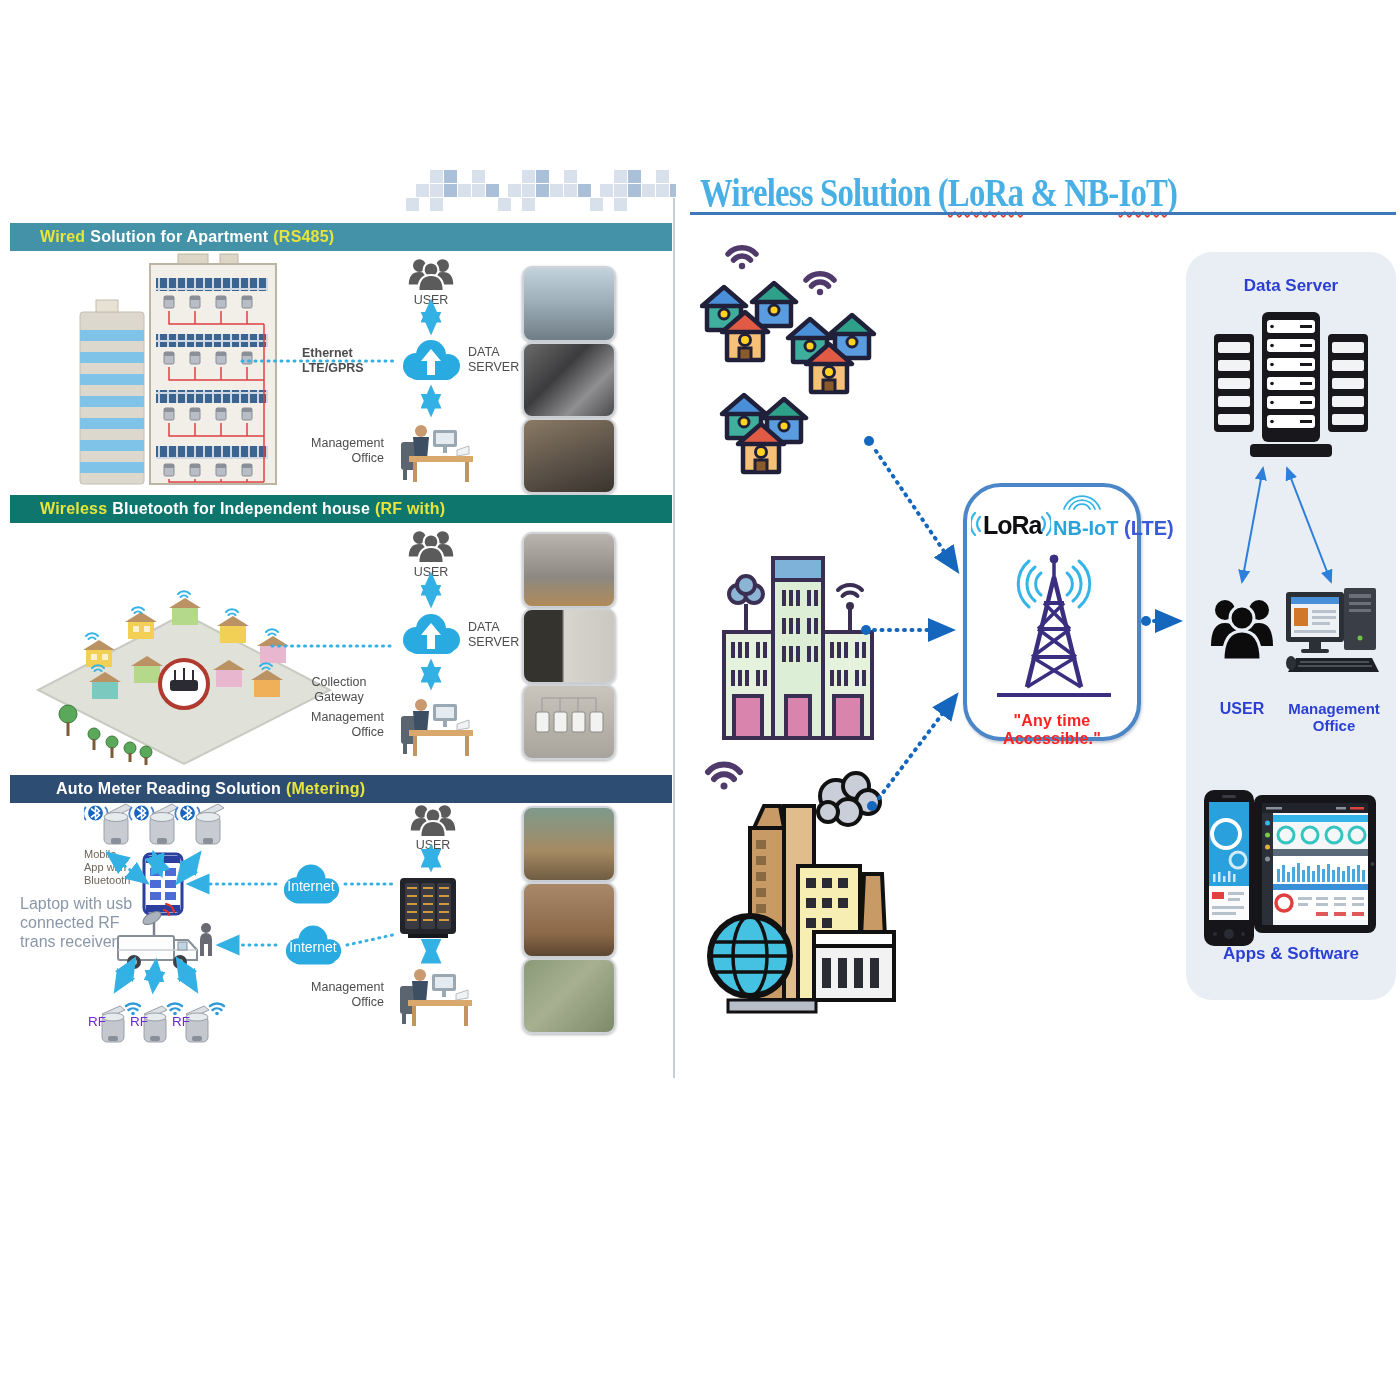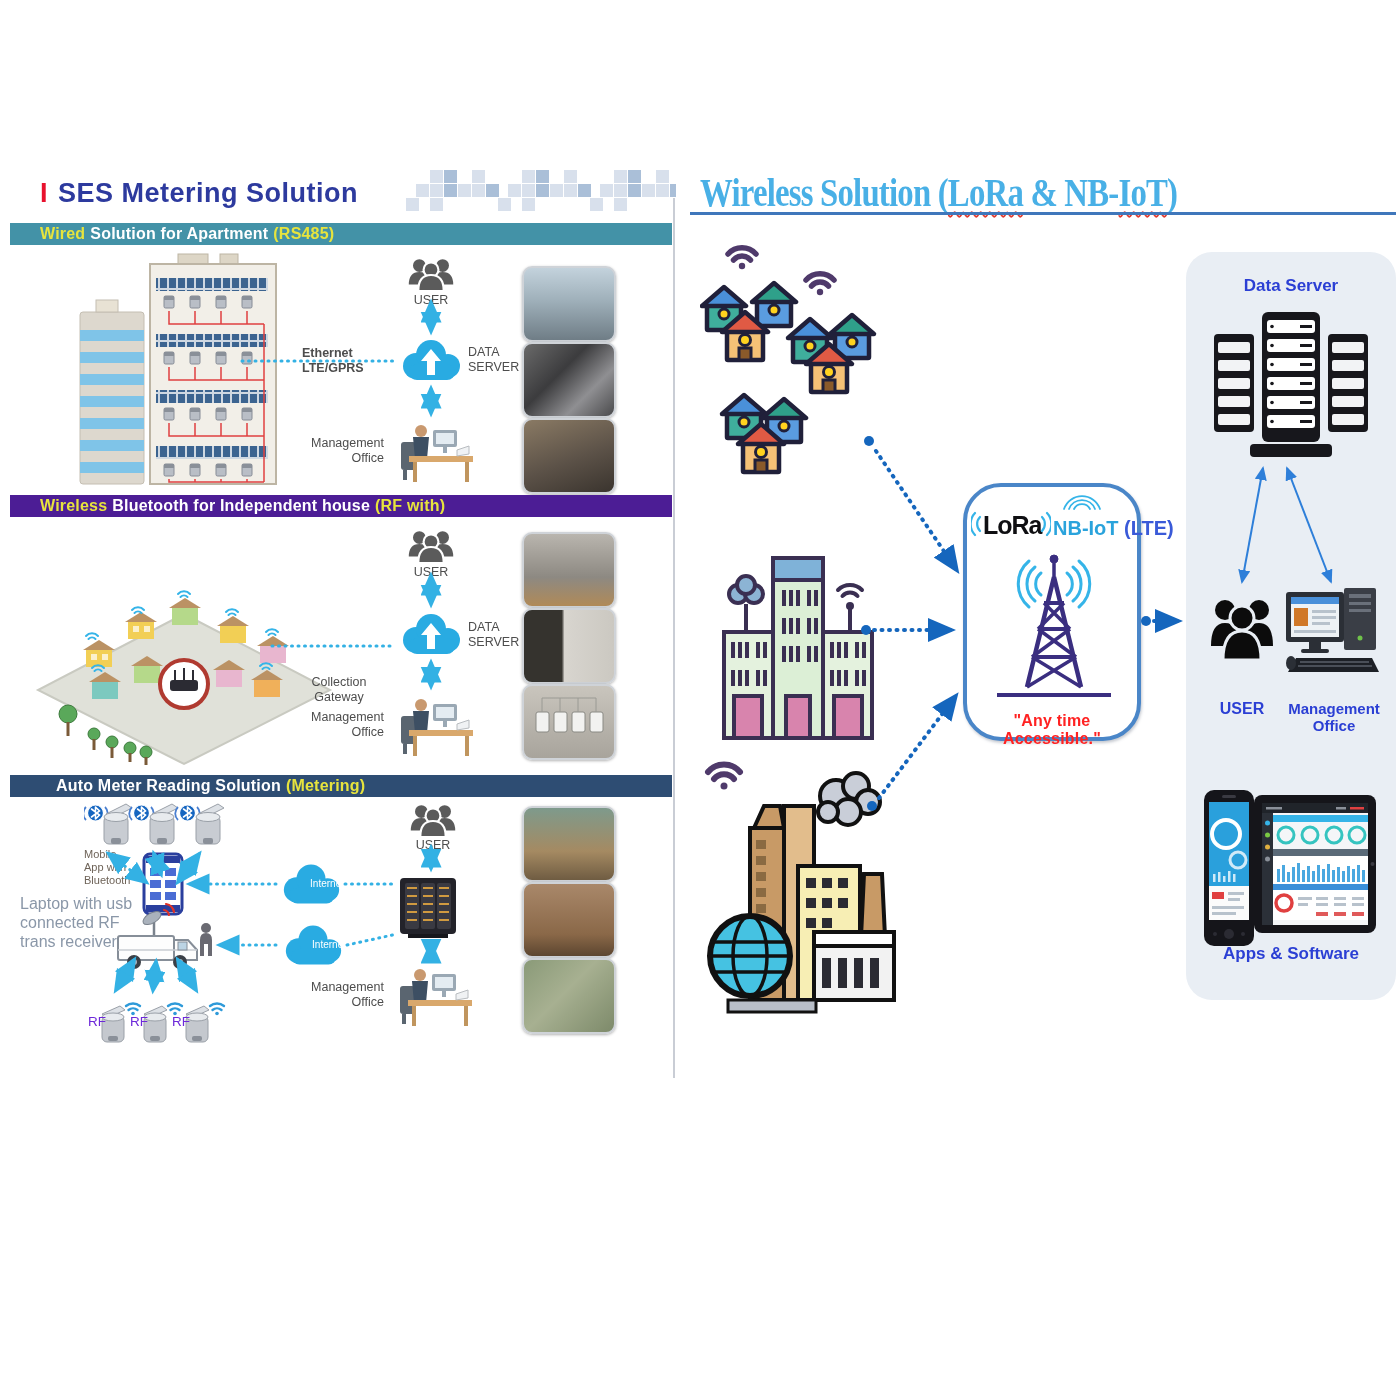--- a/index.html
+++ b/index.html
@@ -5,42 +5,42 @@
   html,body{margin:0;padding:0;background:#fff;}
   .canvas{position:relative;width:1400px;height:1400px;background:#fff;overflow:hidden;
           font-family:"Liberation Sans",sans-serif;}
   .abs{position:absolute;}
   .pre{white-space:pre-line;}
   
   .l-title{left:40px;top:178px;font-size:27px;font-weight:bold;color:#2d3a9e;letter-spacing:.5px;}
   .l-title .pfx{color:#e8112d;margin-right:10px;font-weight:bold;}
   .mosaic{left:406px;top:168px;}
   .divider{left:673px;top:198px;width:2px;height:880px;background:#c9cdd5;}
-  .banner{left:10px;width:662px;height:22px;font-size:16px;font-weight:bold;color:#fff;
+  .banner{left:10px;width:662px;height:28px;font-size:16px;font-weight:bold;color:#fff;
           display:flex;align-items:center;padding-left:30px;box-sizing:border-box;letter-spacing:.2px;}
   .banner .yl{color:#e7e43d;}
   .banner .wh{color:#fff;margin:0 5px;}
   .b1{top:223px;background:#4392a7;}
-  .b2{top:495px;background:#4c1d95;}
+  .b2{top:495px;background:#0f766e;}
   .b3{top:775px;background:#2e4d73;}
   .lbl{position:absolute;color:#4d4d4d;font-size:12.5px;line-height:1.2;}
   .lbl.ctr{text-align:center;}
   .lbl.rt{text-align:right;}
   .photo{position:absolute;left:522px;width:90px;height:72px;border-radius:10px;
          border:2px solid #cfd3d8;box-shadow:0 1px 3px rgba(0,0,0,.3);overflow:hidden;}
   .ph-city{background:linear-gradient(180deg,#c3d2dc 0%,#9fb0ba 45%,#6f7d86 100%);}
   .ph-pipes{background:linear-gradient(135deg,#6a6a6a 0%,#3c3c3e 40%,#8f8f92 70%,#4a4a4c 100%);}
   .ph-inst{background:linear-gradient(160deg,#8a7a64 0%,#5c5248 55%,#3a342e 100%);}
   .ph-street{background:linear-gradient(180deg,#b9b5ae 0%,#8d8982 60%,#b08a58 100%);}
   .ph-garage{background:linear-gradient(90deg,#35332e 0%,#35332e 42%,#d8d5cf 45%,#cbc8c1 100%);}
   .ph-meters{background:linear-gradient(180deg,#c9c5bd 0%,#a8a49c 100%);}
   .ph-village{background:linear-gradient(180deg,#7e9a8c 0%,#a58a62 60%,#6f5c42 100%);}
   .ph-brick{background:linear-gradient(180deg,#a9886a 0%,#8a6848 70%,#5c4630 100%);}
   .ph-aerial{background:linear-gradient(135deg,#8a9a78 0%,#a7b091 45%,#7d8a6a 100%);}
-  .cloudlbl{position:absolute;color:#fff;font-size:10px;text-align:right;width:66px;}
+  .cloudlbl{position:absolute;color:#fff;font-size:14px;text-align:center;width:66px;}
   .rf{position:absolute;color:#6d28d9;font-size:13.5px;}
   
   .r-title{left:700px;top:168px;font-size:41px;font-weight:bold;color:#49b0e6;
            font-family:"Liberation Serif",serif;letter-spacing:-1px;transform:scaleX(.8);
            transform-origin:left top;white-space:nowrap;}
   .sq{text-decoration-line:underline;text-decoration-style:wavy;text-decoration-color:#e03a2f;
       text-decoration-thickness:1.5px;text-underline-offset:5px;}
   .r-underline{left:690px;top:212px;width:706px;height:3px;background:#3f77bb;}
   .hub{left:963px;top:483px;width:178px;height:258px;background:#fff;border:4px solid #4a86c8;
        border-radius:38px;box-shadow:1px 2px 3px rgba(90,100,120,.35);box-sizing:border-box;}
@@ -52,23 +52,20 @@
   .panel{left:1186px;top:252px;width:210px;height:748px;background:#e9eef4;border-radius:26px;}
   .plabel{position:absolute;color:#2b3fd4;text-align:center;font-weight:bold;}
   
   svg{display:block;}
 </style>
 </head>
 <body>
 
 <div class="canvas">
 
-  <div class="abs l-title">
-    <span class="pfx">I</span><span>SES Metering Solution</span>
-  </div>
 
   <svg class="abs mosaic" width="270" height="48" viewBox="0 0 270 48">
     <defs>
         <g id="mz">
       <g fill="#d8e0ec">
             <rect x="24" y="2" width="13" height="13"></rect>
             <rect x="66" y="2" width="13" height="13"></rect>
             <rect x="10" y="16" width="13" height="13"></rect>
             <rect x="24" y="16" width="13" height="13"></rect>
             <rect x="52" y="16" width="13" height="13"></rect>

